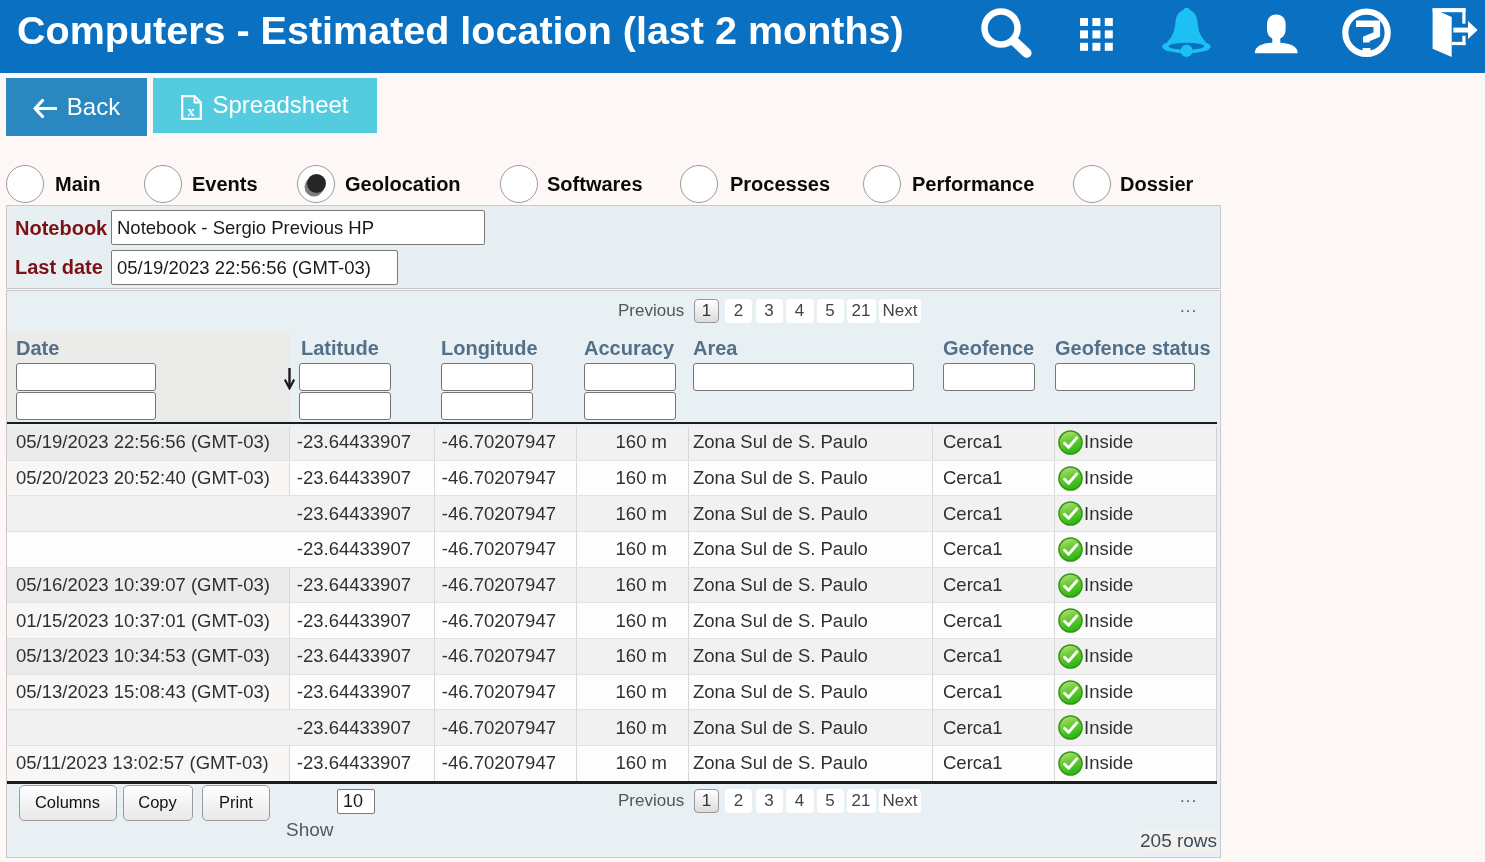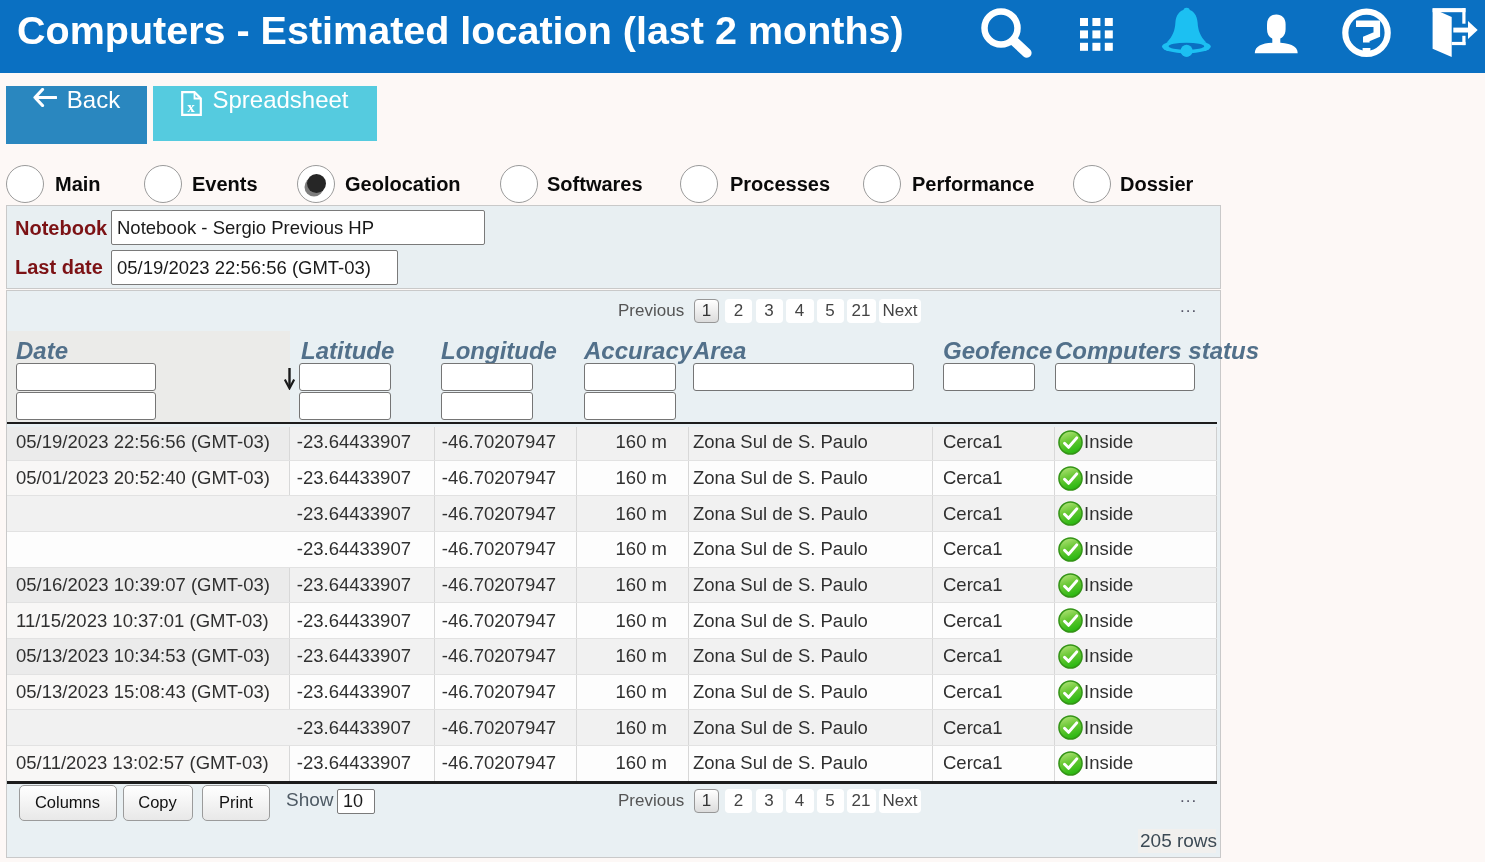--- a/index.html
+++ b/index.html
@@ -7,42 +7,42 @@
 #page { position:absolute; top:0; left:0; width:1485px; height:862px; }
 .abs { position:absolute; }
 
 
 #hdr { position:absolute; top:0; left:0; width:1485px; height:73px; background:#0a70c2; }
 #title { position:absolute; left:17px; top:8px; font-size:39.5px; font-weight:bold; color:#fff; letter-spacing:0px; }
 
 
 #btn-back { position:absolute; left:6px; top:78px; width:141px; height:58px; background:#2a87bf; color:#fff; font-size:24px; }
 #btn-sheet { position:absolute; left:153px; top:78px; width:224px; height:54.5px; background:#55cbdf; color:#fff; font-size:24px; }
-.tbbtn { display:flex; align-items:flex-start; justify-content:center;margin-top:8px; }
+.tbbtn { display:flex; align-items:center; justify-content:center; }
 
 
 .radio { position:absolute; top:165px; width:38px; height:38px; border-radius:50%; background:#fff; border:1.5px solid #9b9b9b; }
 .radio .dot { position:absolute; left:8.5px; top:7.5px; width:19px; height:19px; border-radius:50%; background:#262626; box-shadow:-2.5px 3.5px 0 0 #7d7d7d; }
 .rlabel { position:absolute; top:173px; font-size:20px; font-weight:bold; color:#0a0a0a; }
 
 
 #panel1 { position:absolute; left:6px; top:205px; width:1215px; height:84px; background:#e8eff2; border:1px solid #c9c9c9; }
 #panel2 { position:absolute; left:6px; top:290px; width:1215px; height:568px; background:#e9f0f3; border:1px solid #c9c9c9; }
 
 .mlabel { position:absolute; font-size:20px; font-weight:bold; color:#7c1215; }
 .inpbox { position:absolute; background:#fff; border:1px solid #7a7a7a; border-radius:2px; font-size:18.5px; color:#1a1a1a; display:flex; align-items:center; padding-left:5px; white-space:nowrap; }
 
 
 .pgwrap { position:absolute; font-size:17px; color:#555; }
 .pgbtn { position:absolute; background:#fff; border-radius:4px; font-size:17px; color:#444; display:flex; align-items:center; justify-content:center; }
 .pgcur { background:linear-gradient(#fff,#dcdcdc); border:1px solid #979797; color:#333; }
 .dots { position:absolute; color:#556; font-size:17px; letter-spacing:1px; }
 
 
-.thlabel { position:absolute; font-size:24px; font-weight:bold; color:#52708a;font-style:italic; }
+.thlabel { position:absolute; font-size:20px; font-weight:bold; color:#52708a; }
 .finp { position:absolute; background:#fff; border:1px solid #757575; border-radius:3px; }
 
 
 .trow { position:absolute; left:7px; width:1210px; height:35.66px; border-bottom:1px solid #e2e2e2; }
 .odd { background:#f1f1f1; }
 .even { background:#fdfdfd; }
 .cell { position:absolute; top:0; height:100%; font-size:18.5px; color:#303030; display:flex; align-items:center; white-space:nowrap; }
 
 
 .fbtn { position:absolute; background:linear-gradient(#fff,#e8e8e8); border:1px solid #9b9b9b; border-radius:5px; font-size:16.5px; color:#111; display:flex; align-items:center; justify-content:center; }
@@ -154,21 +154,21 @@
   <div class="pgbtn" style="left:879px;top:299px;width:42px;height:24px">Next</div>
   <div class="dots" style="left:1180px;top:297px">...</div>
 
   <div class="abs" style="left:7px;top:331px;width:283px;height:91px;background:#ebebe9"></div>
   <div class="thlabel" style="left:16px;top:337px">Date</div>
   <div class="thlabel" style="left:301px;top:337px">Latitude</div>
   <div class="thlabel" style="left:441px;top:337px">Longitude</div>
   <div class="thlabel" style="left:584px;top:337px">Accuracy</div>
   <div class="thlabel" style="left:693px;top:337px">Area</div>
   <div class="thlabel" style="left:943px;top:337px">Geofence</div>
-  <div class="thlabel" style="left:1055px;top:337px">Computers status</div>
+  <div class="thlabel" style="left:1055px;top:337px">Geofence status</div>
 
   <div class="finp" style="left:16px;top:363px;width:140px;height:28px"></div>
   <div class="finp" style="left:16px;top:391.5px;width:140px;height:28px"></div>
   <svg class="abs" style="left:284px;top:368px" width="11" height="21.5" viewBox="0 0 11 21.5">
       <path d="M5.5,0 L5.5,20" stroke="#1a1a1a" stroke-width="2.4" fill="none"></path>
       <path d="M0.8,11.5 L5.5,20.3 L10.2,11.5" stroke="#1a1a1a" stroke-width="2.2" fill="none" stroke-linejoin="miter"></path>
     </svg>
   <div class="finp" style="left:299px;top:363px;width:92px;height:28px"></div>
   <div class="finp" style="left:299px;top:391.5px;width:92px;height:28px"></div>
   <div class="finp" style="left:441px;top:363px;width:92px;height:28px"></div>
@@ -199,21 +199,21 @@
                 <stop offset="1" stop-color="#2eb914"></stop>
               </linearGradient>
             </defs>
             <circle cx="13" cy="13" r="12" fill="url(#gg)" stroke="#349417" stroke-width="1.6"></circle>
             <path d="M6.8,13.8 L11,18 L19.5,8.2" fill="none" stroke="#fff" stroke-width="3.1" stroke-linecap="round" stroke-linejoin="round"></path>
           </svg>
       <span style="margin-left:1.5px">Inside</span>
     </div>
   </div>
   <div class="trow even" style="top:460.76px">
-    <div class="cell" style="left:0;width:283px;background:#f8f7f6;border-right:1px solid #d8d8d8;padding-left:9px">05/01/2023 20:52:40 (GMT-03)</div>
+    <div class="cell" style="left:0;width:283px;background:#f8f7f6;border-right:1px solid #d8d8d8;padding-left:9px">05/20/2023 20:52:40 (GMT-03)</div>
     <div class="cell" style="left:283px;width:145px;border-right:1px solid #d8d8d8;justify-content:flex-end;padding-right:23px">-23.64433907</div>
     <div class="cell" style="left:428px;width:142px;border-right:1px solid #d8d8d8;justify-content:flex-end;padding-right:20px">-46.70207947</div>
     <div class="cell" style="left:570px;width:112px;border-right:1px solid #d8d8d8;justify-content:flex-end;padding-right:21px">160 m</div>
     <div class="cell" style="left:682px;width:244px;border-right:1px solid #d8d8d8;padding-left:4px">Zona Sul de S. Paulo</div>
     <div class="cell" style="left:926px;width:122px;border-right:1px solid #d8d8d8;padding-left:10px">Cerca1</div>
     <div class="cell" style="left:1048px;width:162px;border-right:1px solid #cfcfcf">
       <svg width="25" height="25" viewBox="0 0 26 26" style="margin-left:2.5px">
             <circle cx="13" cy="13" r="12" fill="url(#gg)" stroke="#349417" stroke-width="1.6"></circle>
             <path d="M6.8,13.8 L11,18 L19.5,8.2" fill="none" stroke="#fff" stroke-width="3.1" stroke-linecap="round" stroke-linejoin="round"></path>
           </svg>
@@ -257,21 +257,21 @@
     <div class="cell" style="left:926px;width:122px;border-right:1px solid #d8d8d8;padding-left:10px">Cerca1</div>
     <div class="cell" style="left:1048px;width:162px;border-right:1px solid #cfcfcf">
       <svg width="25" height="25" viewBox="0 0 26 26" style="margin-left:2.5px">
             <circle cx="13" cy="13" r="12" fill="url(#gg)" stroke="#349417" stroke-width="1.6"></circle>
             <path d="M6.8,13.8 L11,18 L19.5,8.2" fill="none" stroke="#fff" stroke-width="3.1" stroke-linecap="round" stroke-linejoin="round"></path>
           </svg>
       <span style="margin-left:1.5px">Inside</span>
     </div>
   </div>
   <div class="trow even" style="top:603.40px">
-    <div class="cell" style="left:0;width:283px;background:#f8f7f6;border-right:1px solid #d8d8d8;padding-left:9px">11/15/2023 10:37:01 (GMT-03)</div>
+    <div class="cell" style="left:0;width:283px;background:#f8f7f6;border-right:1px solid #d8d8d8;padding-left:9px">01/15/2023 10:37:01 (GMT-03)</div>
     <div class="cell" style="left:283px;width:145px;border-right:1px solid #d8d8d8;justify-content:flex-end;padding-right:23px">-23.64433907</div>
     <div class="cell" style="left:428px;width:142px;border-right:1px solid #d8d8d8;justify-content:flex-end;padding-right:20px">-46.70207947</div>
     <div class="cell" style="left:570px;width:112px;border-right:1px solid #d8d8d8;justify-content:flex-end;padding-right:21px">160 m</div>
     <div class="cell" style="left:682px;width:244px;border-right:1px solid #d8d8d8;padding-left:4px">Zona Sul de S. Paulo</div>
     <div class="cell" style="left:926px;width:122px;border-right:1px solid #d8d8d8;padding-left:10px">Cerca1</div>
     <div class="cell" style="left:1048px;width:162px;border-right:1px solid #cfcfcf">
       <svg width="25" height="25" viewBox="0 0 26 26" style="margin-left:2.5px">
             <circle cx="13" cy="13" r="12" fill="url(#gg)" stroke="#349417" stroke-width="1.6"></circle>
             <path d="M6.8,13.8 L11,18 L19.5,8.2" fill="none" stroke="#fff" stroke-width="3.1" stroke-linecap="round" stroke-linejoin="round"></path>
           </svg>
@@ -337,21 +337,21 @@
       <span style="margin-left:1.5px">Inside</span>
     </div>
   </div>
   </div>
 
   <div class="abs" style="left:7px;top:781.4px;width:1210px;height:2.6px;background:#1c1c1c;z-index:5"></div>
 
   <div class="fbtn" style="left:18.5px;top:784.5px;width:98px;height:36px">Columns</div>
   <div class="fbtn" style="left:122.5px;top:784.5px;width:70px;height:36px">Copy</div>
   <div class="fbtn" style="left:202px;top:784.5px;width:68px;height:36px">Print</div>
-  <div class="abs" style="left:286px;top:789px;font-size:19px;color:#4e5a64">Show</div>
+  <div class="abs" style="left:286px;top:819px;font-size:19px;color:#4e5a64">Show</div>
   <div class="inpbox" style="left:337px;top:789px;width:38px;height:25px;font-size:18px">10</div>
 
   <div class="pgwrap" style="left:618px;top:791px">Previous</div>
   <div class="pgbtn pgcur" style="left:694px;top:789px;width:25px;height:24px">1</div>
   <div class="pgbtn" style="left:725px;top:789px;width:27px;height:24px">2</div>
   <div class="pgbtn" style="left:755.5px;top:789px;width:27px;height:24px">3</div>
   <div class="pgbtn" style="left:785.5px;top:789px;width:28px;height:24px">4</div>
   <div class="pgbtn" style="left:816.5px;top:789px;width:27px;height:24px">5</div>
   <div class="pgbtn" style="left:846.5px;top:789px;width:29px;height:24px">21</div>
   <div class="pgbtn" style="left:879px;top:789px;width:42px;height:24px">Next</div>

